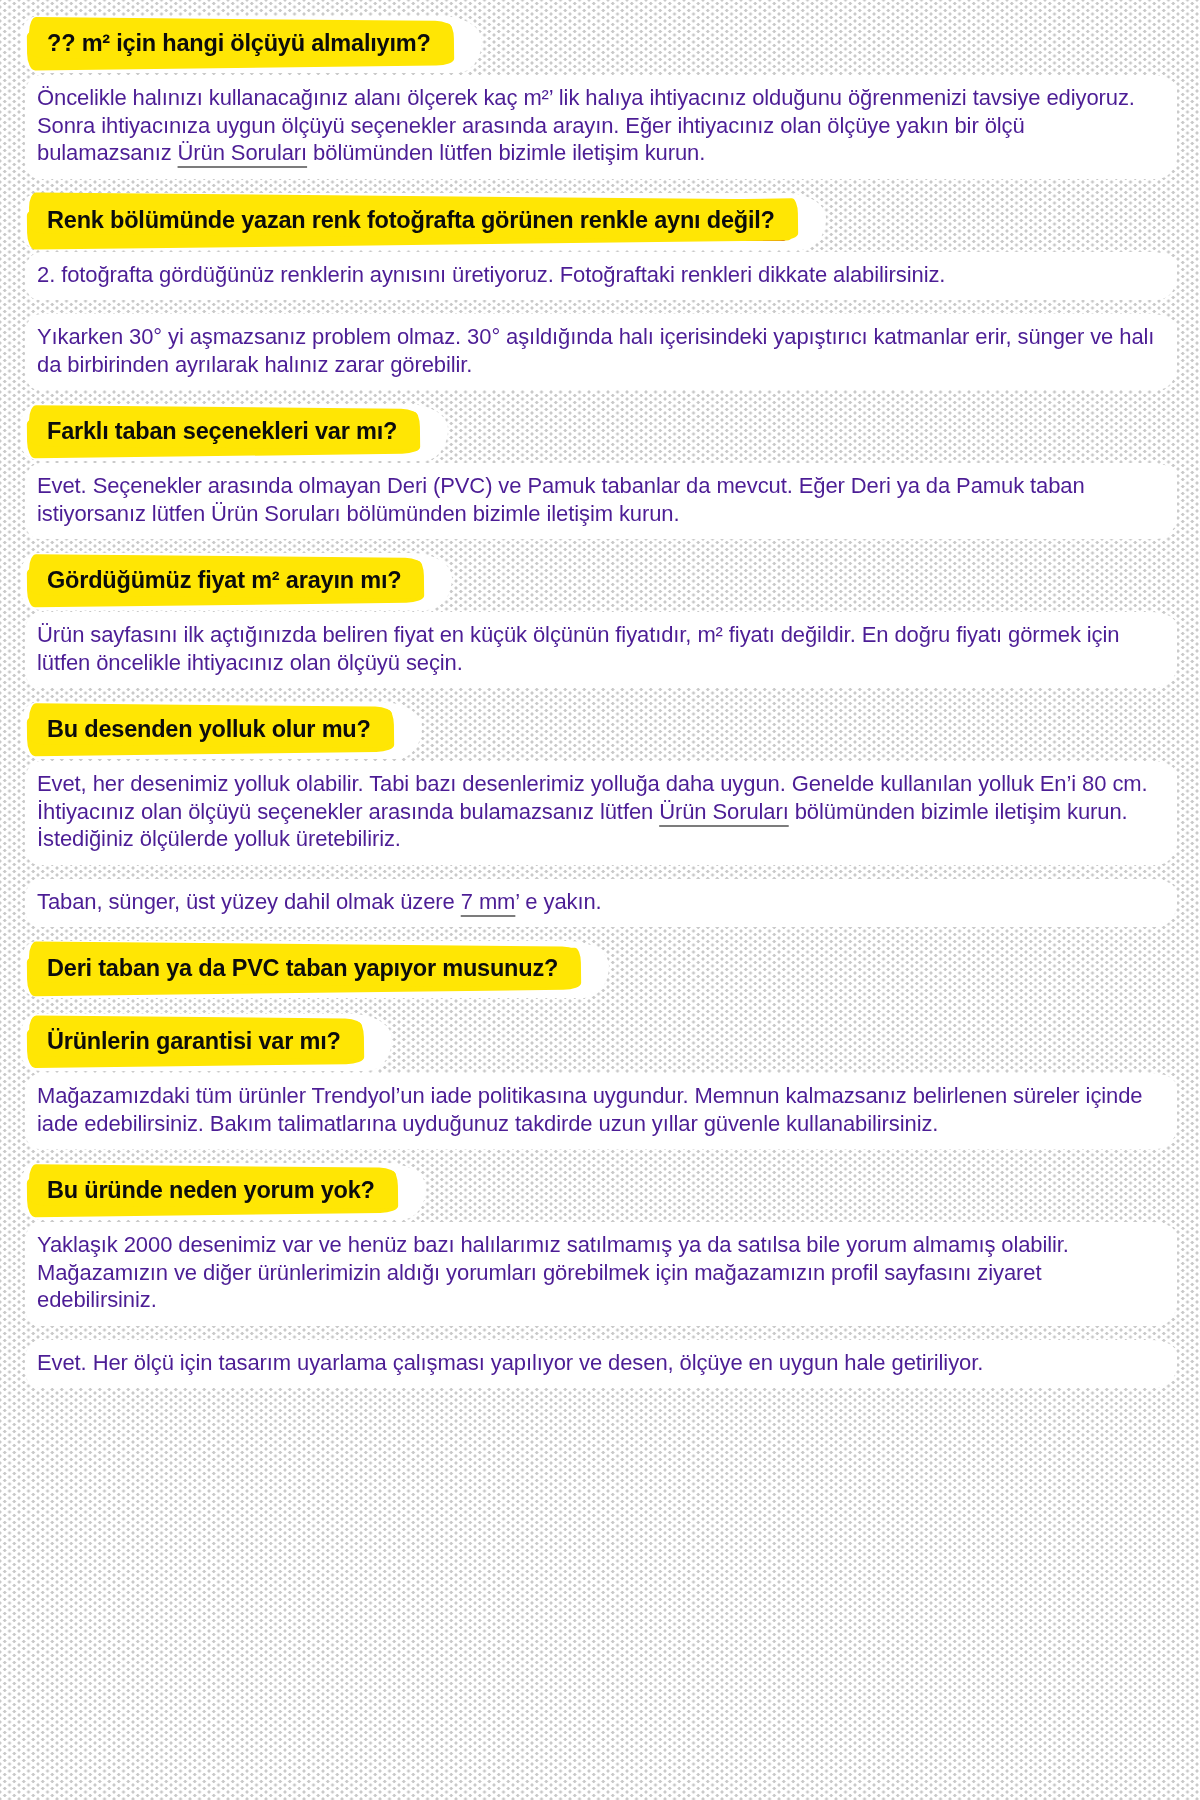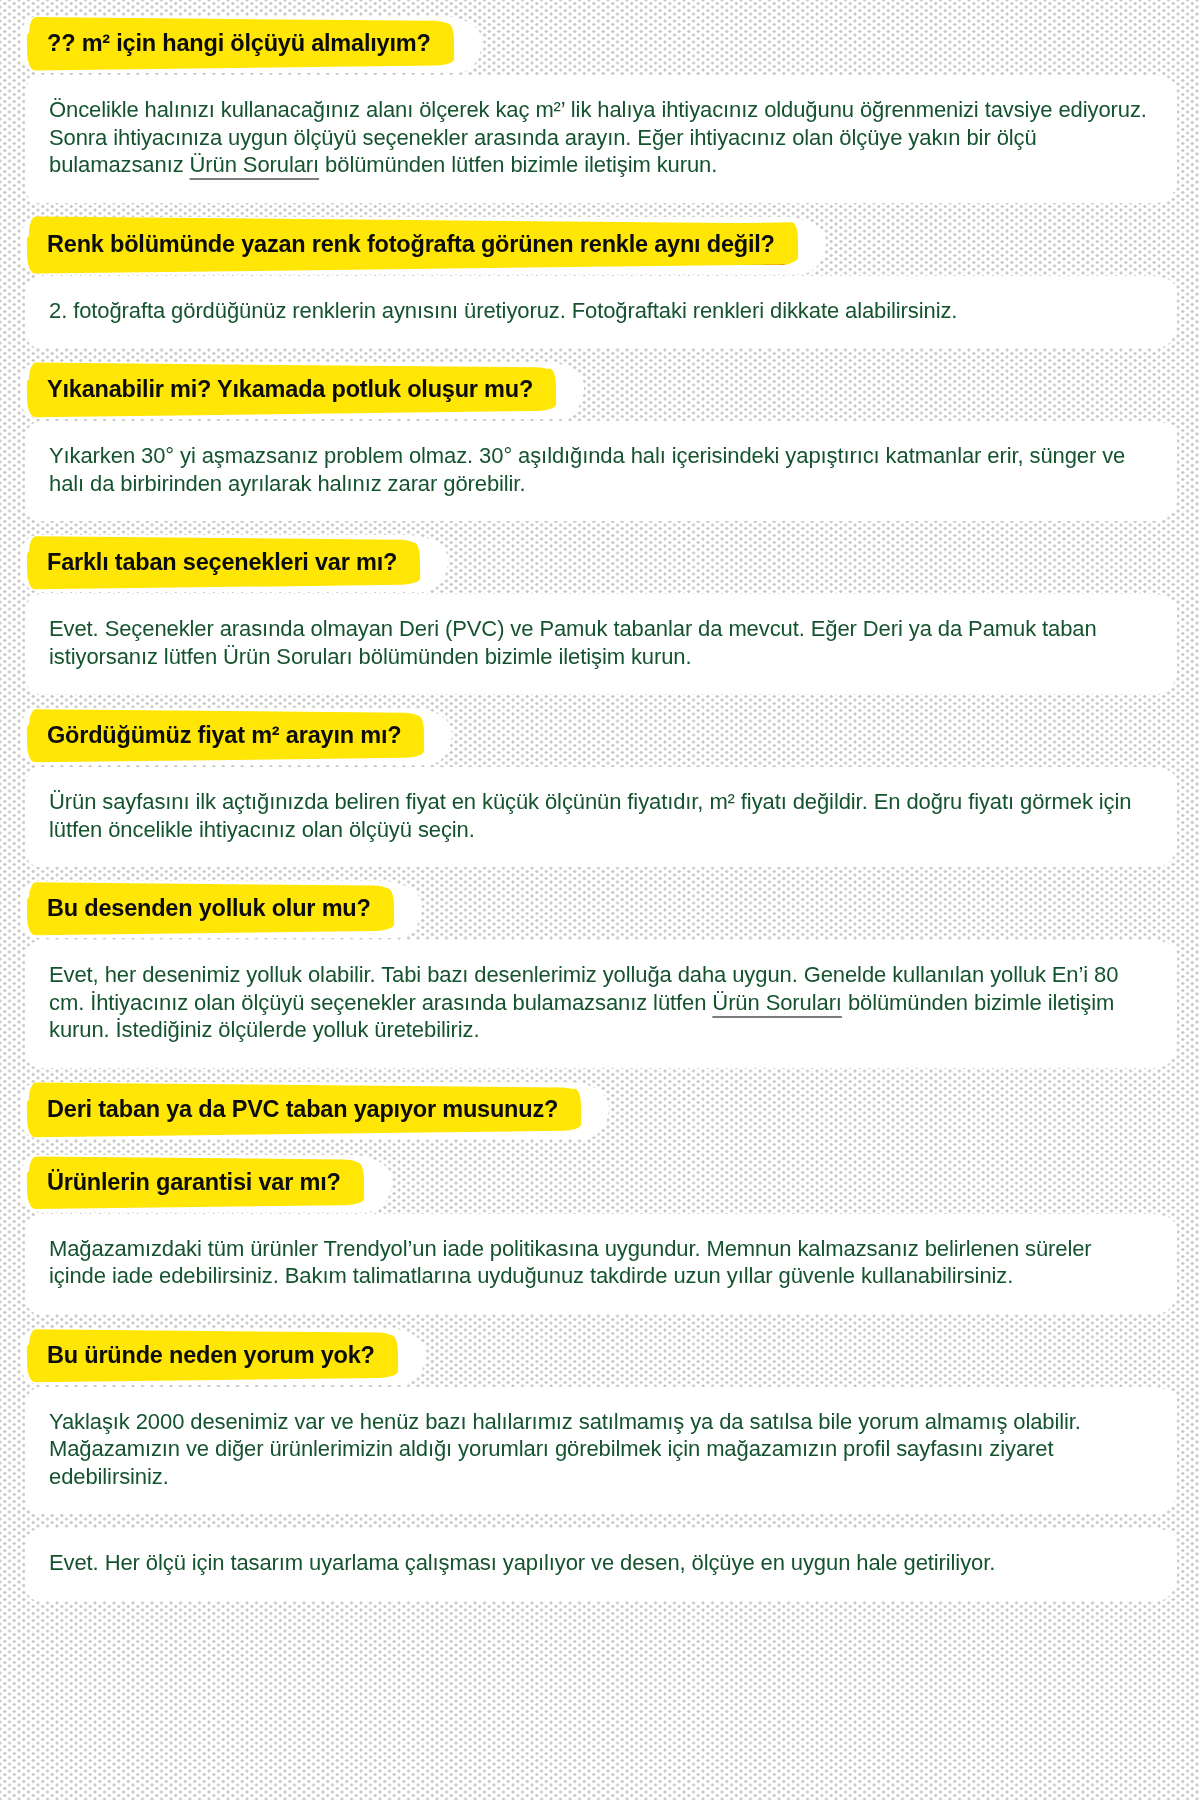--- a/index.html
+++ b/index.html
@@ -72,22 +72,22 @@
 
   
   .a-wrap {
     background: #ffffff;
     margin: 0 -10px 0 -8px;
     padding: 5px 12px 8px 8px;
     border-radius: 16px 26px 20px 14px / 20px 14px 24px 18px;
   }
 
   p.a {
-    margin: 16px;
-    color: #14532d;
+    margin: 4px;
+    color: #4c1d95;
     font-size: 22px;
     line-height: 27.5px;
     font-weight: 400;
     letter-spacing: -0.1px;
   }
 
   .seg { color: inherit; }
   .seg.u {
     text-decoration: underline;
     text-decoration-color: #7c7c7c;
@@ -116,25 +116,20 @@
       <h2 class="q">
         <span class="hl">Renk bölümünde yazan renk fotoğrafta görünen renkle aynı değil?</span>
       </h2>
     </div>
     <div class="a-wrap">
       <p class="a"><span class="seg">2. fotoğrafta gördüğünüz renklerin aynısını üretiyoruz. Fotoğraftaki renkleri dikkate alabilirsiniz.</span></p>
     </div>
   </section>
 
   <section class="faq-section">
-    <div class="q-wrap">
-      <h2 class="q">
-        <span class="hl">Yıkanabilir mi? Yıkamada potluk oluşur mu?</span>
-      </h2>
-    </div>
     <div class="a-wrap">
       <p class="a"><span class="seg">Yıkarken 30° yi aşmazsanız problem olmaz. 30° aşıldığında halı içerisindeki yapıştırıcı katmanlar erir, sünger ve halı da birbirinden ayrılarak halınız zarar görebilir.</span></p>
     </div>
   </section>
 
   <section class="faq-section">
     <div class="q-wrap">
       <h2 class="q">
         <span class="hl">Farklı taban seçenekleri var mı?</span>
       </h2>
@@ -160,20 +155,23 @@
       <h2 class="q">
         <span class="hl">Bu desenden yolluk olur mu?</span>
       </h2>
     </div>
     <div class="a-wrap">
       <p class="a"><span class="seg">Evet, her desenimiz yolluk olabilir. Tabi bazı desenlerimiz yolluğa daha uygun. Genelde kullanılan yolluk En’i 80 cm. İhtiyacınız olan ölçüyü seçenekler arasında bulamazsanız lütfen </span><span class="seg u">Ürün Soruları</span><span class="seg"> bölümünden bizimle iletişim kurun. İstediğiniz ölçülerde yolluk üretebiliriz.</span></p>
     </div>
   </section>
 
   <section class="faq-section">
+    <div class="a-wrap">
+      <p class="a"><span class="seg">Taban, sünger, üst yüzey dahil olmak üzere </span><span class="seg u">7 mm</span><span class="seg">’ e yakın.</span></p>
+    </div>
   </section>
 
   <section class="faq-section">
     <div class="q-wrap">
       <h2 class="q">
         <span class="hl">Deri taban ya da PVC taban yapıyor musunuz?</span>
       </h2>
     </div>
   </section>
 

